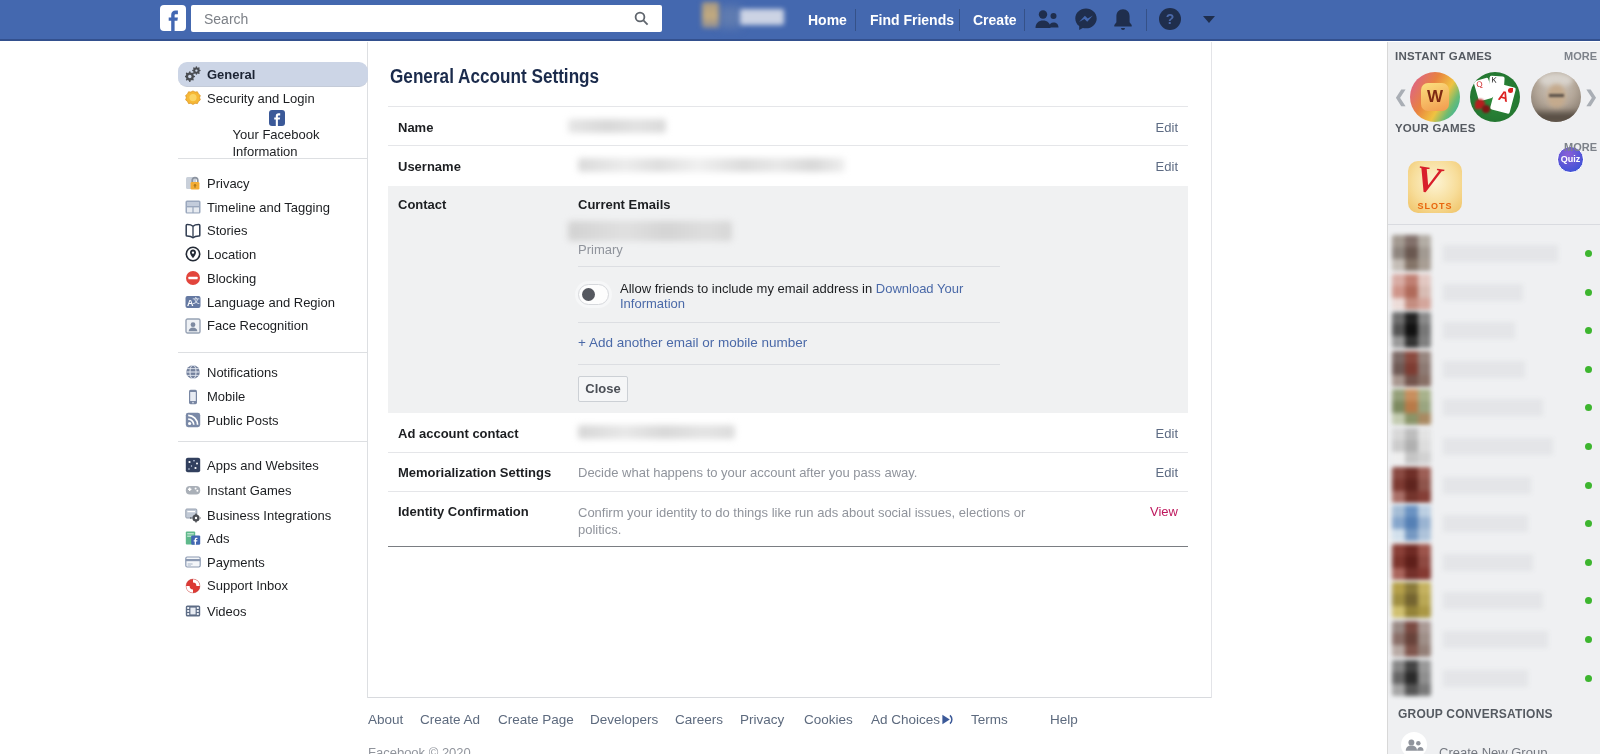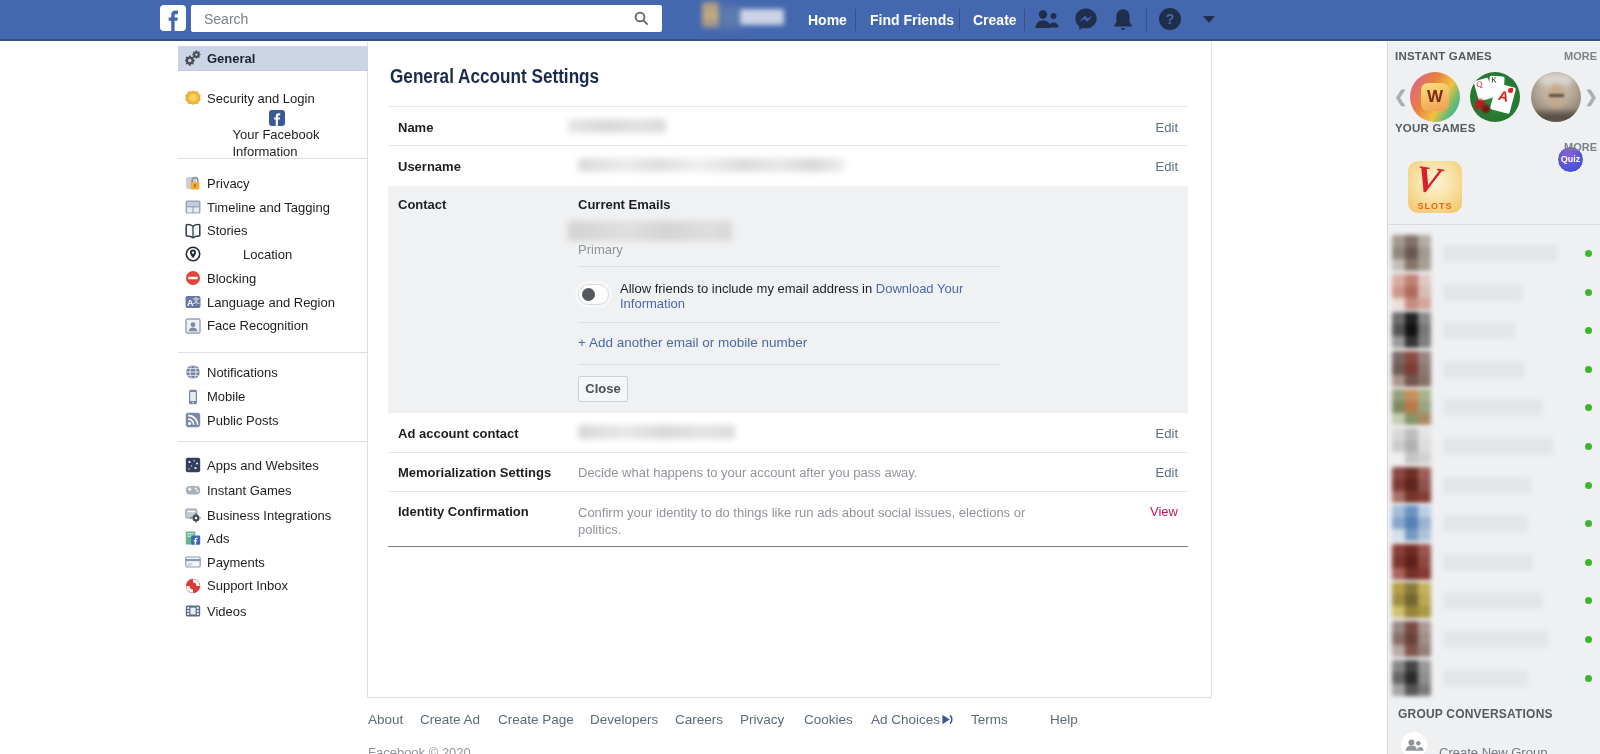--- a/index.html
+++ b/index.html
@@ -122,21 +122,21 @@
       </svg>
   </div>
   <div class="hicon" style="left:1199px; width:20px;">
     <svg width="12" height="7" viewBox="0 0 12 7">
         <path fill="#1f2e4d" d="M0 0h12L6 7z"></path>
       </svg>
   </div>
 </div>
 
 <div id="leftnav">
-  <div class="nav-item nav-sel" style="top:4px;">
+  <div class="nav-item nav-sel" style="top:20px;border-radius:9px;">
       <div class="ic"><svg width="16" height="16" viewBox="0 0 16 16">
           <g fill="none" stroke="#4a4d52">
             <circle cx="4.8" cy="10.6" r="2.9" stroke-width="2.3"></circle>
             <circle cx="11.4" cy="4.6" r="2.2" stroke-width="2"></circle>
           </g>
           <g stroke="#4a4d52" stroke-width="1.5" stroke-linecap="round">
             <line x1="4.8" y1="5.9" x2="4.8" y2="7.1"></line>
             <line x1="4.8" y1="14.1" x2="4.8" y2="15.3"></line>
             <line x1="0.3" y1="10.6" x2="1.5" y2="10.6"></line>
             <line x1="8.1" y1="10.6" x2="9.3" y2="10.6"></line>
@@ -190,21 +190,21 @@
         </svg></div>
       <div class="tx">Timeline and Tagging</div>
     </div>
   <div class="nav-item" style="top:176px;">
       <div class="ic"><svg width="16" height="16" viewBox="0 0 16 16">
           <path d="M8 3.2C6.6 2 4.8 1.6 2.2 1.6c-.5 0-1 .3-1 .9v9.7c0 .6.5.9 1 .9 2.6 0 4.4.4 5.8 1.7 1.4-1.3 3.2-1.7 5.8-1.7.5 0 1-.3 1-.9V2.5c0-.6-.5-.9-1-.9-2.6 0-4.4.4-5.8 1.6z" fill="none" stroke="#2f3b50" stroke-width="1.5"></path>
           <line x1="8" y1="3.4" x2="8" y2="14.2" stroke="#2f3b50" stroke-width="1.3"></line>
         </svg></div>
       <div class="tx">Stories</div>
     </div>
-  <div class="nav-item" style="top:199.5px;gap:36px;">
+  <div class="nav-item" style="top:199.5px;">
       <div class="ic"><svg width="16" height="16" viewBox="0 0 16 16">
           <circle cx="8" cy="8" r="6.7" fill="none" stroke="#232a36" stroke-width="1.6"></circle>
           <path d="M8 3.6c-1.7 0-3 1.3-3 3 0 2.1 3 5.6 3 5.6s3-3.5 3-5.6c0-1.7-1.3-3-3-3zm0 4.2a1.2 1.2 0 1 1 0-2.4 1.2 1.2 0 0 1 0 2.4z" fill="#232a36"></path>
         </svg></div>
       <div class="tx">Location</div>
     </div>
   <div class="nav-item" style="top:223.5px;">
       <div class="ic"><svg width="16" height="16" viewBox="0 0 16 16">
           <circle cx="8" cy="8" r="7" fill="#e2453c"></circle>
           <rect x="3.4" y="6.7" width="9.2" height="2.6" rx="0.6" fill="#fff"></rect>

